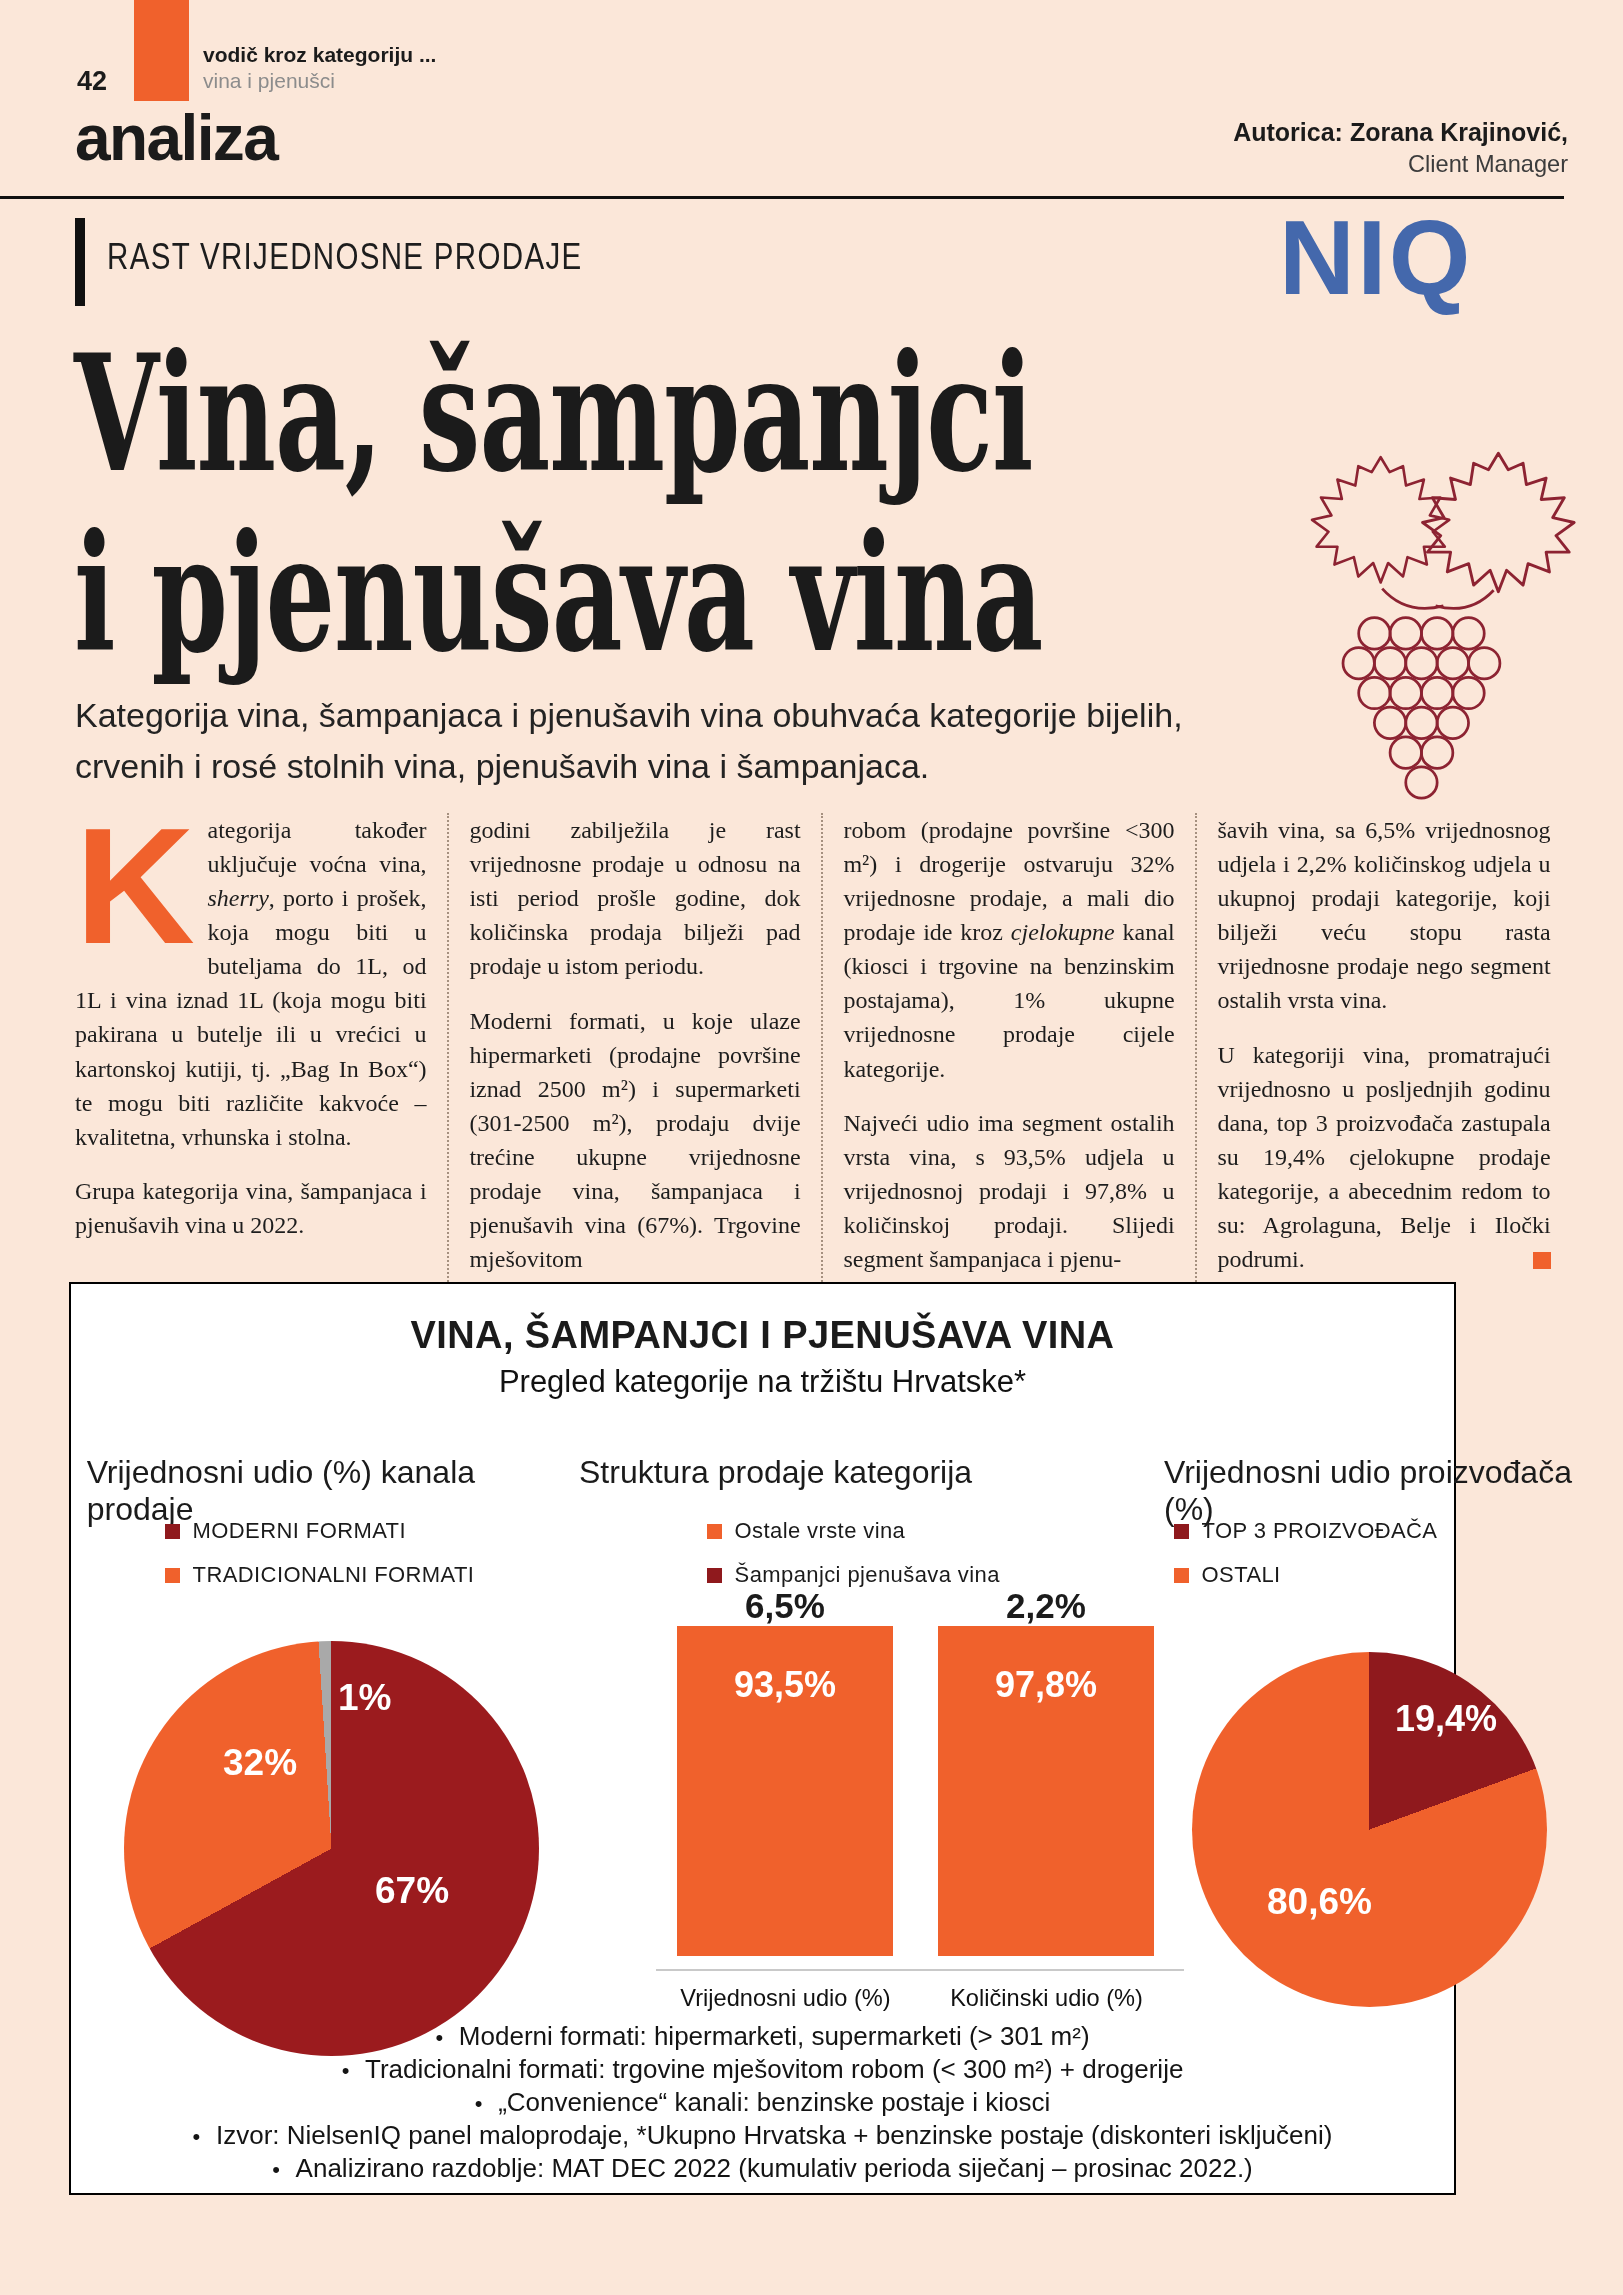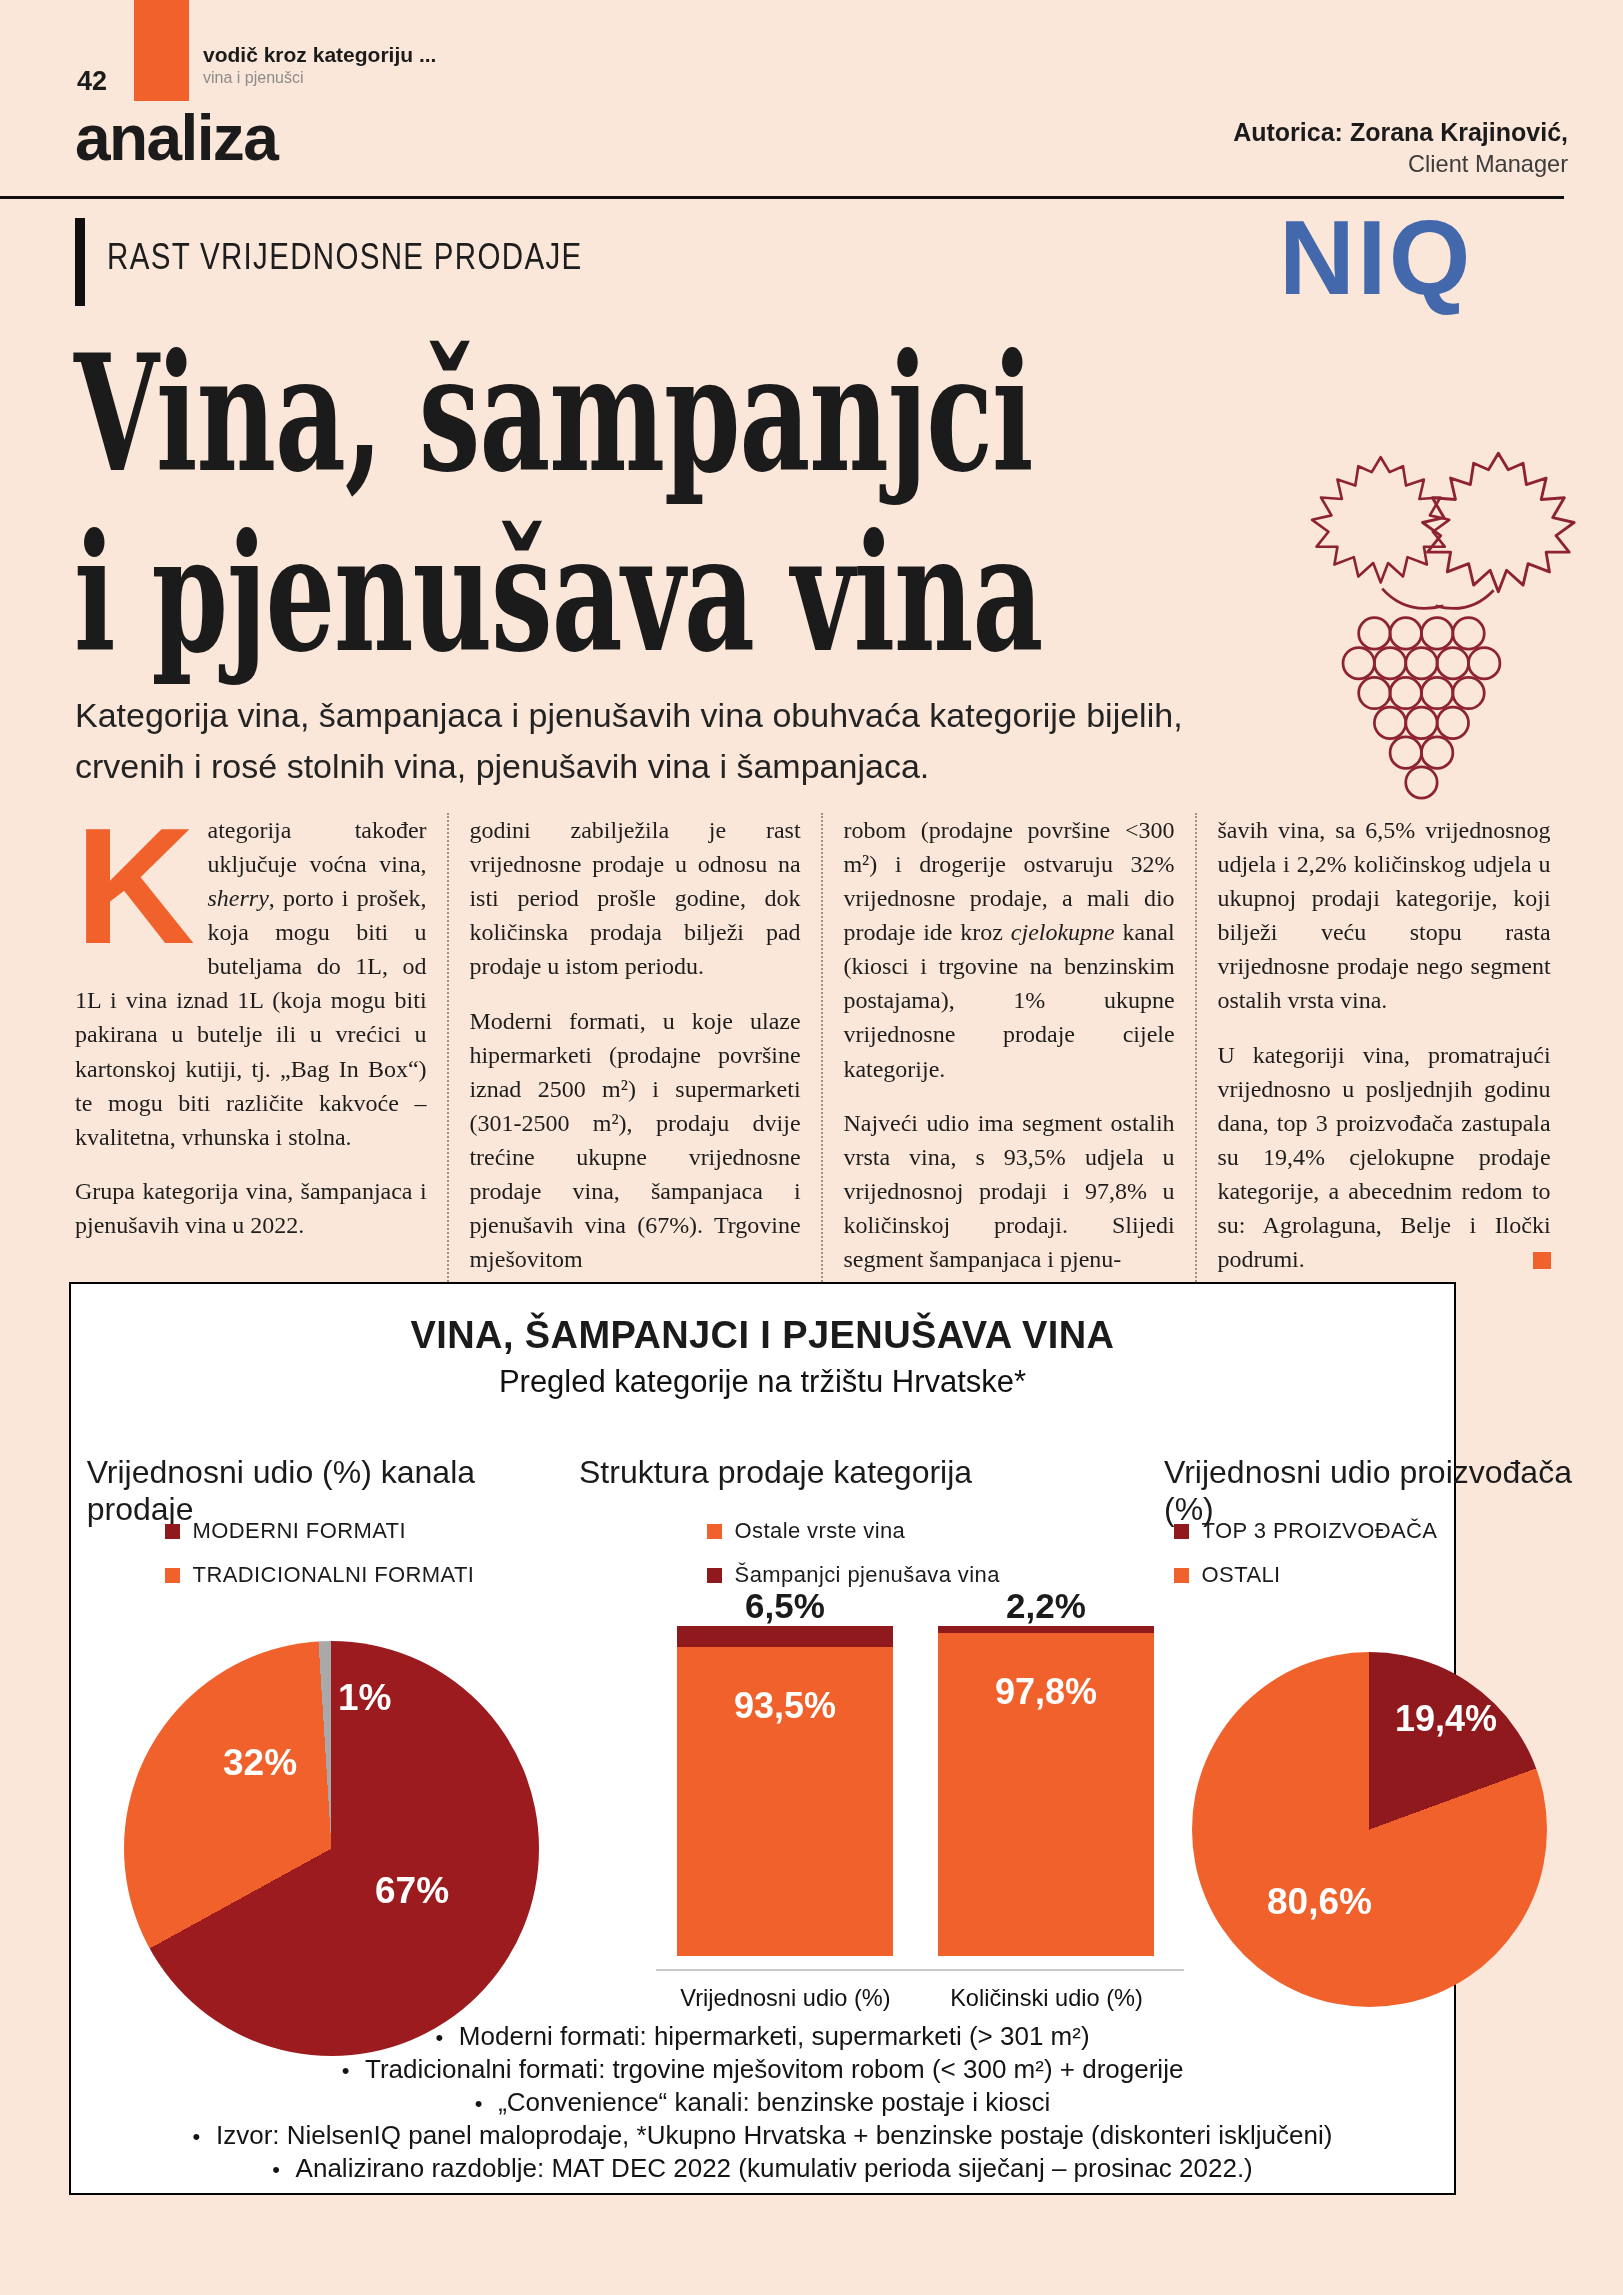--- a/index.html
+++ b/index.html
@@ -4,21 +4,21 @@
 <style>
   html,body{margin:0;padding:0}
   .page{position:relative;width:1623px;height:2295px;background:#fbe7d9;
         font-family:"Liberation Sans",sans-serif;color:#1b1b1b;overflow:hidden}
 
   
   .pagenum{position:absolute;left:77px;top:66px;font-size:27px;font-weight:700}
   .orange-block{position:absolute;left:134px;top:0;width:55px;height:101px;background:#f0612c}
   .kicker{position:absolute;left:203px;top:42px;line-height:1.22}
   .kicker .k1{font-size:21px;font-weight:700}
-  .kicker .k2{font-size:16px;color:#8c8c8c}
+  .kicker .k2{font-size:21px;color:#8c8c8c}
   .section-title{position:absolute;left:75px;top:101px;font-size:64px;font-weight:700;letter-spacing:-1.6px}
   .author{position:absolute;right:55px;top:116px;text-align:right;line-height:1.3}
   .author .a1{font-size:25px;font-weight:700}
   .author .a2{font-size:23.6px;color:#3c3c3c}
   .rule{position:absolute;left:0;top:196px;width:1564px;height:3.1px;background:#101010}
 
   
   .eyebrow-bar{position:absolute;left:75px;top:218px;width:10.2px;height:88px;background:#101010}
   .eyebrow{position:absolute;left:107px;top:236px;font-size:36px;letter-spacing:1.6px;color:#1d1d1d;
            transform:scaleX(.82);transform-origin:left top;white-space:nowrap}
@@ -67,21 +67,21 @@
   #pl-1{left:214px;top:36px}
   #pl-32{left:99px;top:101px}
   #pl-67{left:251px;top:229px}
   #pr-194{left:203px;top:46px;font-size:36px}
   #pr-806{left:75px;top:229px}
 
   .bar-group{position:absolute;top:302px;width:216px;text-align:center}
   #bg-0{left:606px}
   #bg-1{left:867px}
   .bar-val{font-size:35px;font-weight:700;}
-  .stack-bar{height:330px;display:flex;flex-direction:column}
+  .stack-bar{height:330px;display:flex;flex-direction:row}
   .seg-top{background:#8f191d}
   .seg-rest{background:#f0612c;flex:1;color:#fff;font-weight:700;font-size:36px;padding-top:38px;box-sizing:border-box}
   .baseline{position:absolute;left:585px;top:685px;width:528px;height:2.4px;background:#c9c9c9}
   .xlab{position:absolute;top:701px;width:283px;text-align:center;font-size:23.6px;color:#111}
   #xl-0{left:573px}
   #xl-1{left:834px}
 
   .footnotes{position:absolute;left:0;top:738px;width:100%;display:flex;flex-direction:column;gap:3.1px;
              font-size:26px;line-height:1.15;color:#141414}
   .fn{display:flex;justify-content:center;align-items:baseline;gap:15.7px;white-space:nowrap}

